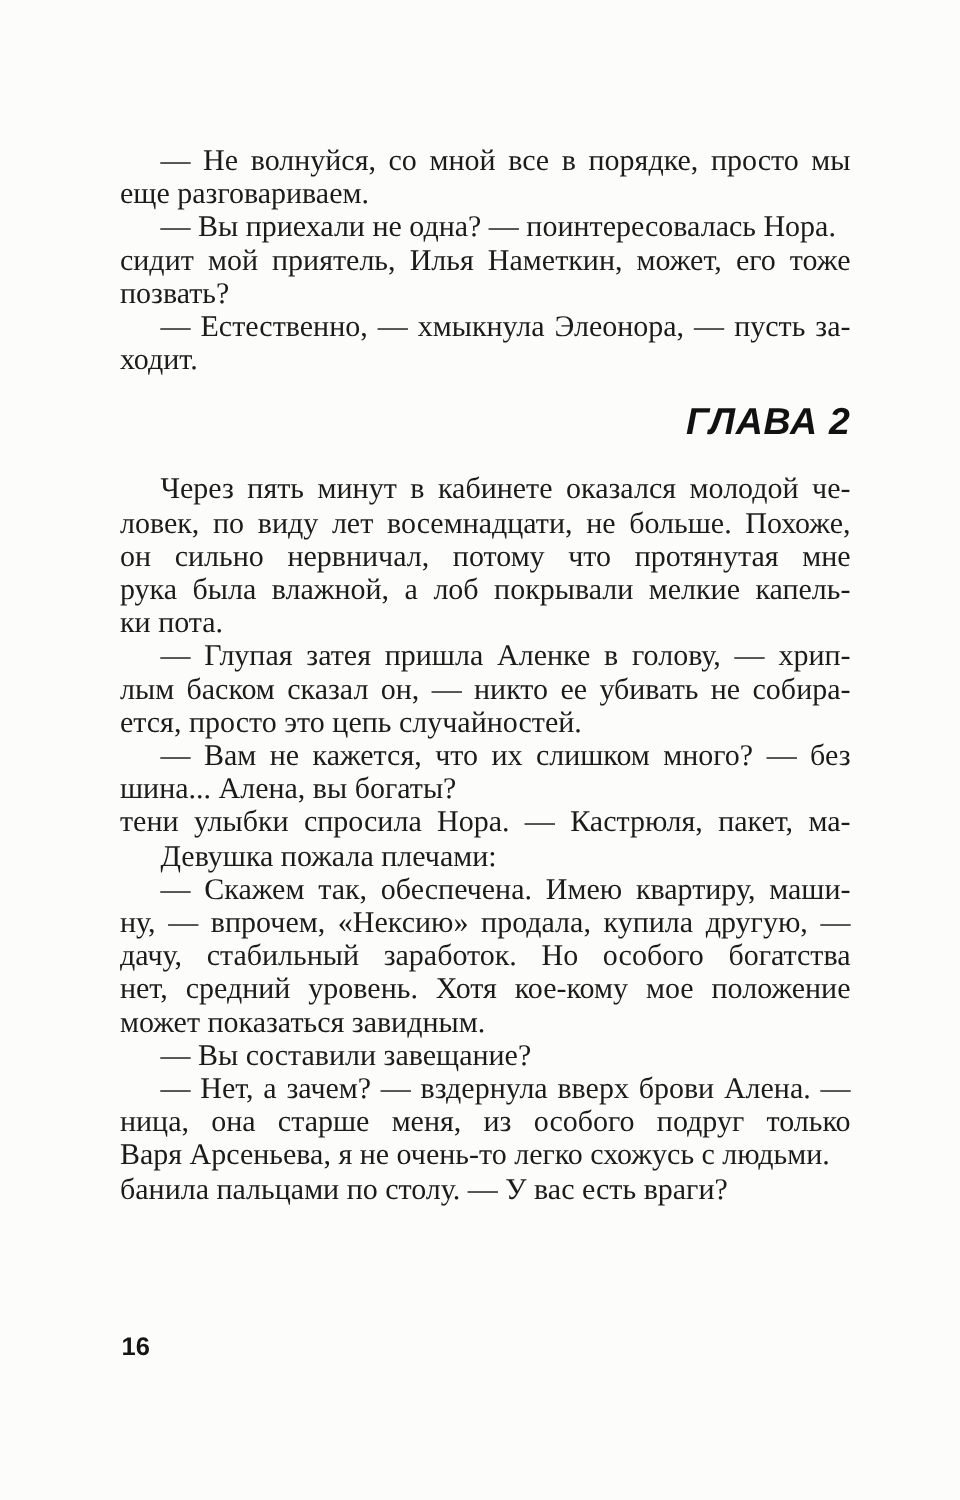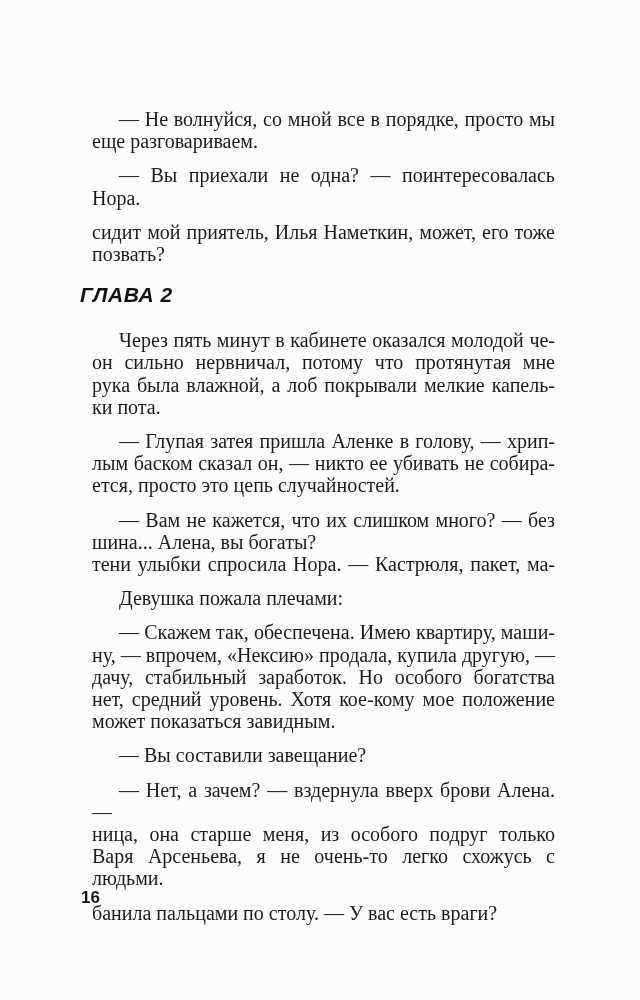--- a/index.html
+++ b/index.html
@@ -15,41 +15,41 @@
   }
 
   .text-block {
     position: absolute;
     top: 96px;
     left: 80px;
     width: 487px;
     color: #1b1b1b;
   }
 
-  .paragraph { margin: 12px; }
+  .paragraph { margin: 0; }
 
   .line {
     font-family: "Liberation Serif", serif;
     font-size: 20px;
     line-height: 22.2px;
     text-align: justify;
     text-align-last: justify;
     white-space: normal;
   }
   .line.last { text-align-last: left; }
   .paragraph .line.first { text-indent: 27px; }
 
   .heading {
     font-family: "Liberation Sans", sans-serif;
     font-weight: bold;
     font-style: italic;
-    font-size: 21px;
+    font-size: 25px;
     line-height: 24px;
     letter-spacing: 0.5px;
-    text-align: left;
+    text-align: right;
     color: #111;
     margin-top: 18px;
     margin-bottom: 22px;
   }
 
   .page-number {
     position: absolute;
     left: 81px;
     top: 886px;
     font-family: "Liberation Sans", sans-serif;
@@ -68,23 +68,28 @@
         <div class="line first">— Не волнуйся, со мной все в порядке, просто мы</div>
         <div class="line last">еще разговариваем.</div>
       </div>
       <div class="paragraph">
         <div class="line first last">— Вы приехали не одна? — поинтересовалась Нора.</div>
       </div>
       <div class="paragraph">
         <div class="line">сидит мой приятель, Илья Наметкин, может, его тоже</div>
         <div class="line last">позвать?</div>
       </div>
+      <div class="paragraph">
+        <div class="line first">— Естественно, — хмыкнула Элеонора, — пусть за-</div>
+        <div class="line last">ходит.</div>
+      </div>
       <div class="heading">ГЛАВА 2</div>
       <div class="paragraph">
         <div class="line first">Через пять минут в кабинете оказался молодой че-</div>
+        <div class="line">ловек, по виду лет восемнадцати, не больше. Похоже,</div>
         <div class="line">он сильно нервничал, потому что протянутая мне</div>
         <div class="line">рука была влажной, а лоб покрывали мелкие капель-</div>
         <div class="line last">ки пота.</div>
       </div>
       <div class="paragraph">
         <div class="line first">— Глупая затея пришла Аленке в голову, — хрип-</div>
         <div class="line">лым баском сказал он, — никто ее убивать не собира-</div>
         <div class="line last">ется, просто это цепь случайностей.</div>
       </div>
       <div class="paragraph">

